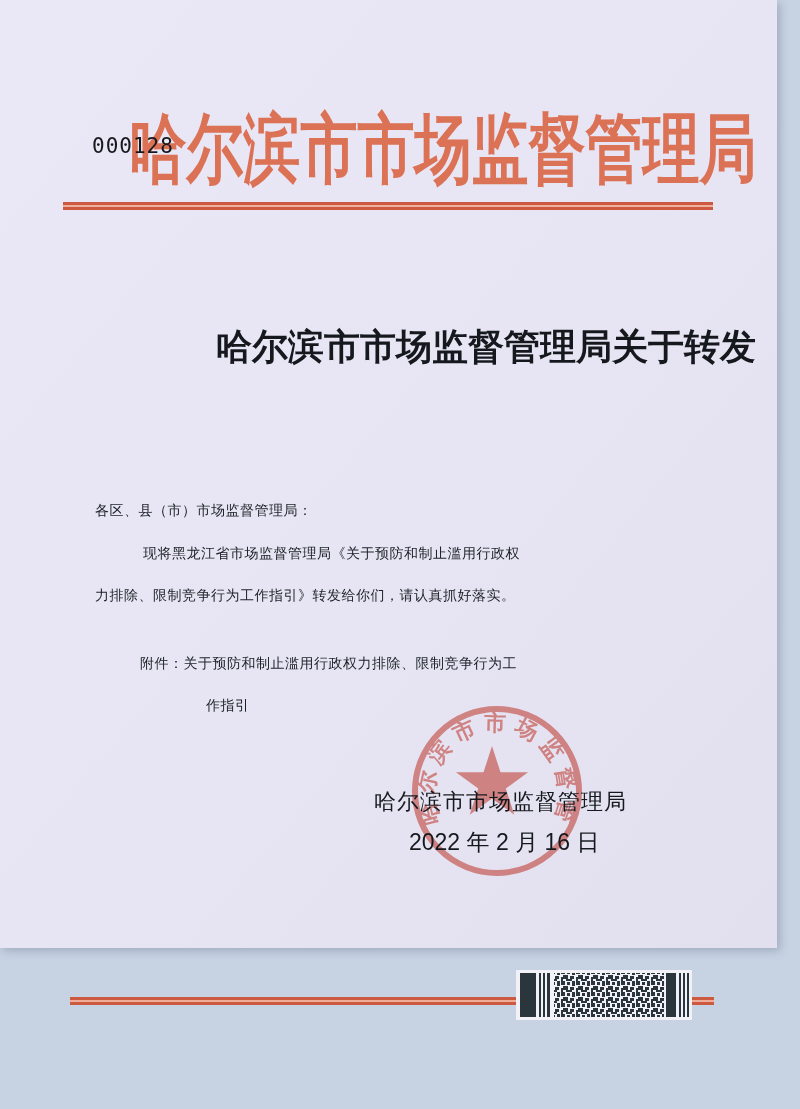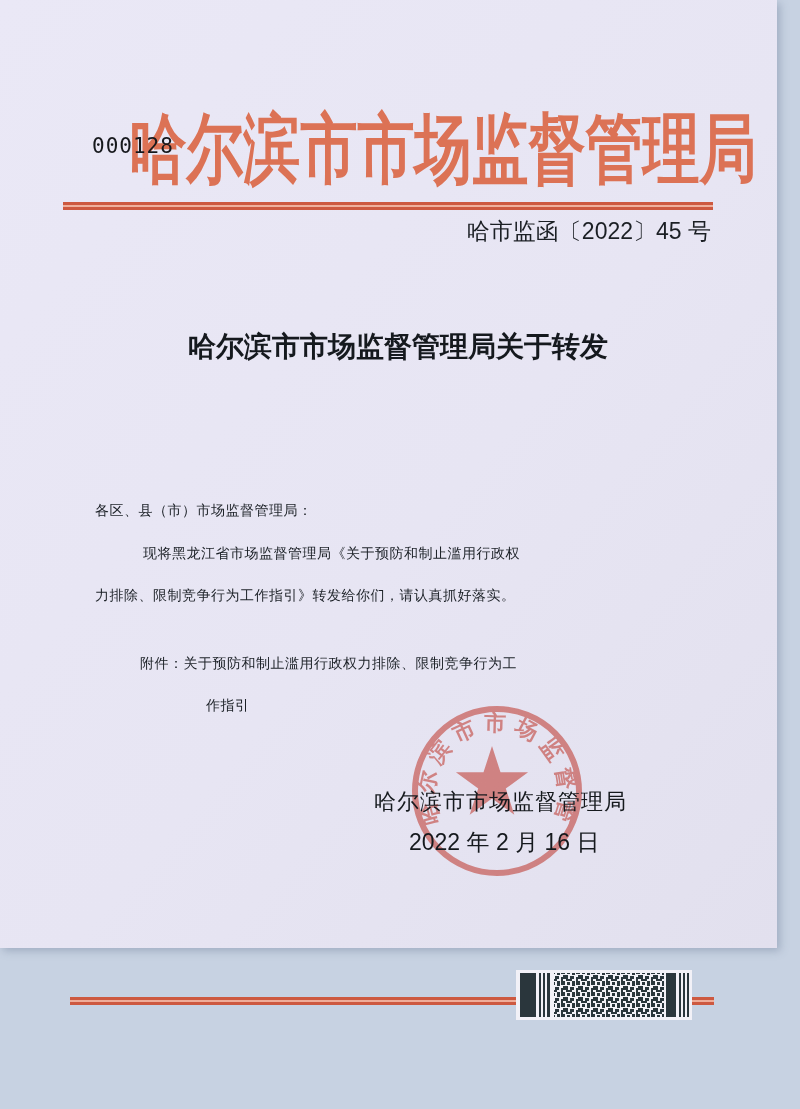--- a/index.html
+++ b/index.html
@@ -64,22 +64,22 @@
     top: 216px;
     width: 648px;
     text-align: right;
     font-size: 23px;
     color: #1b1f24;
   }
   .notice-title {
     left: 40px;
     top: 328px;
     width: 716px;
-    text-align: center;
-    font-size: 28px;
+    text-align: right;
+    font-size: 36px;
     font-weight: bold;
     line-height: 38px;
     color: #15191e;
   }
   .body-text {
     font-size: 14px;
     color: #1b2026;
     letter-spacing: 0.5px;
     white-space: nowrap;
   }
@@ -139,21 +139,20 @@
 <body>
 
 <div class="page">
 
   <div class="abs serial-number">000128</div>
 
   <div class="abs letterhead">哈尔滨市市场监督管理局</div>
 
   <div class="abs red-rule"></div>
 
-  <div class="abs doc-number">哈市监函〔2022〕45 号</div>
 
   <div class="abs notice-title">
     <div>哈尔滨市市场监督管理局关于转发</div>
   </div>
 
   <div class="abs body-text salutation">各区、县（市）市场监督管理局：</div>
 
   <div class="abs body-text body-line-1">现将黑龙江省市场监督管理局《关于预防和制止滥用行政权</div>
 
   <div class="abs body-text body-line-2">力排除、限制竞争行为工作指引》转发给你们，请认真抓好落实。</div>

